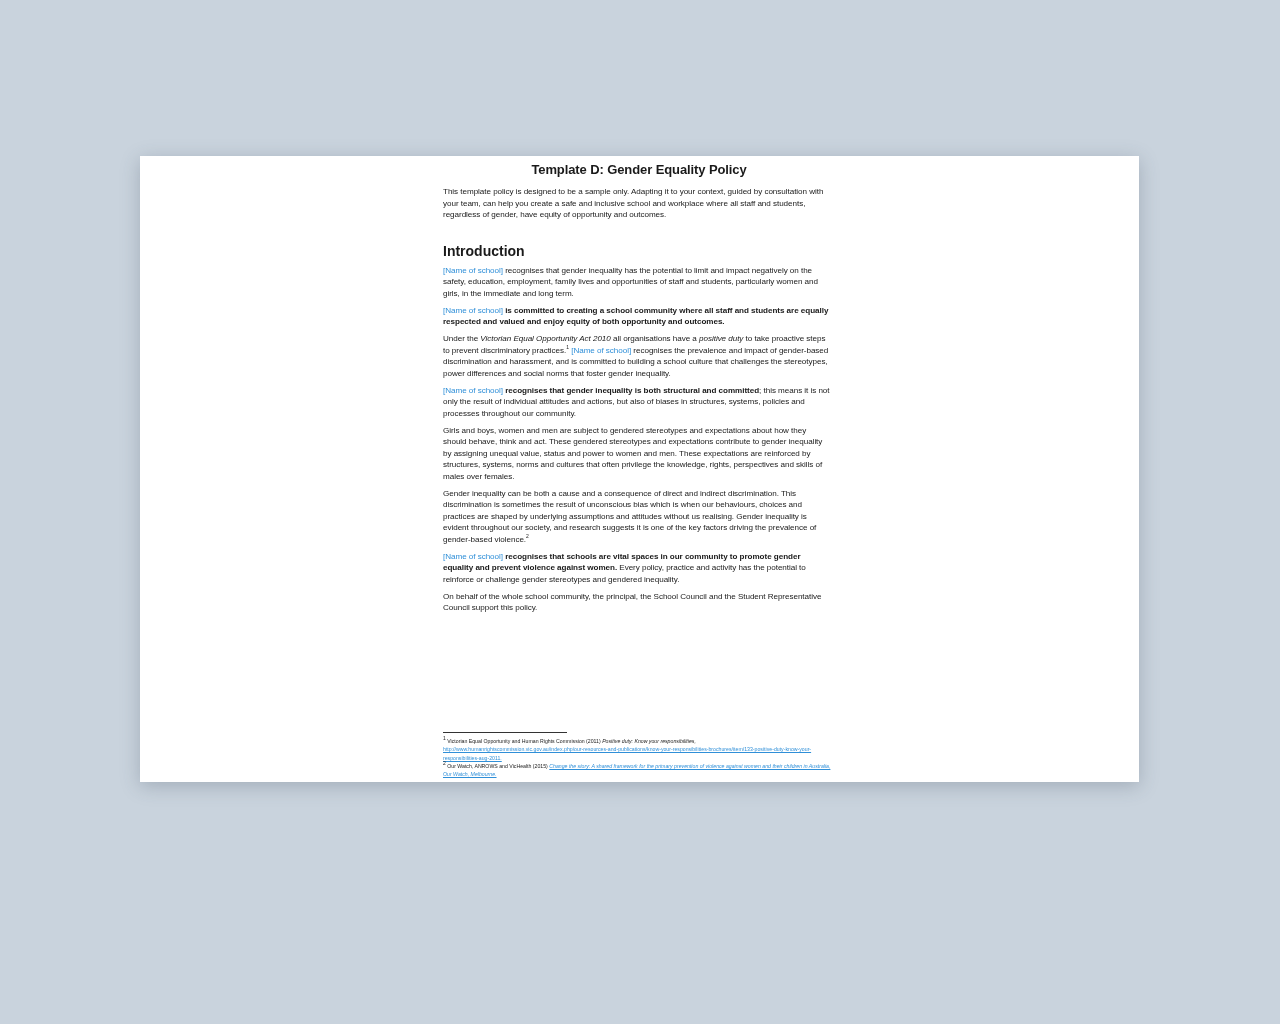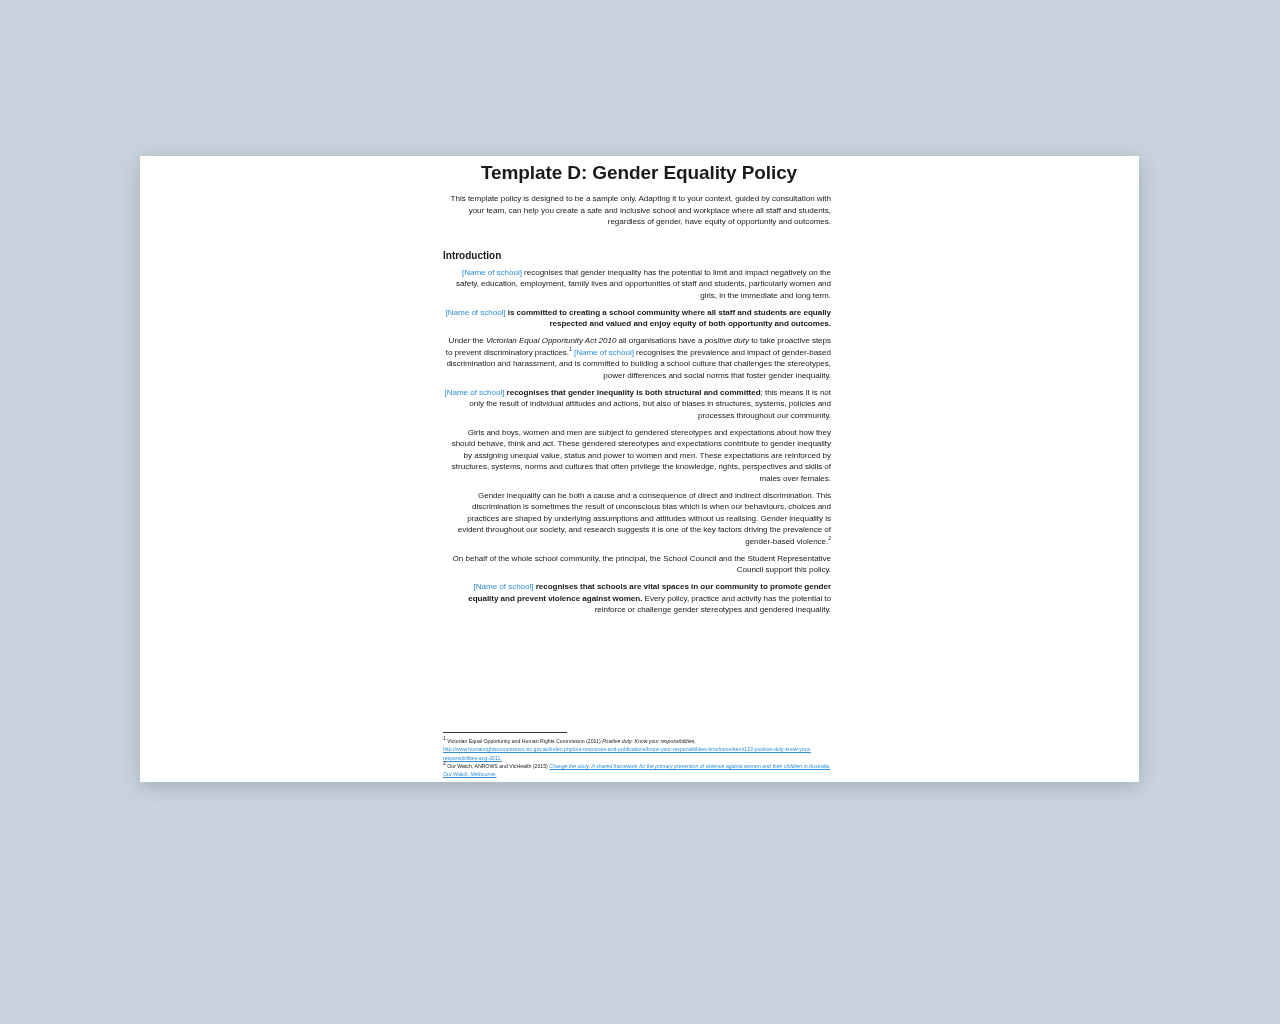--- a/index.html
+++ b/index.html
@@ -12,30 +12,29 @@
     .page {
       position:absolute; left:140px; top:156px; width:999px; height:626px;
       background:#ffffff;
       box-shadow: 0 4px 18px rgba(60,75,95,0.28);
     }
     .content {
       position:absolute; left:303px; top:0; width:388px;
       color:#1a1a1a;
     }
     .title {
-      text-align:center; font-weight:bold; font-size:19px;
+      text-align:center; font-weight:bold; font-size:13px;
       margin:6px 0 0 0; letter-spacing:-0.1px; width:392px;
     }
     .p {
       font-size:8.1px; line-height:11.5px; margin:0 0 5.5px 0;
       letter-spacing:-0.05px;
-      text-align:right;
     }
     .intro { margin-top:9px; }
-    .h { font-weight:bold; font-size:10px; margin:22px 0 6px 0; }
+    .h { font-weight:bold; font-size:14px; margin:22px 0 6px 0; }
     .ph { color:#2f8fd8; }
     .b { font-weight:bold; }
     .i { font-style:italic; }
     sup { font-size:5px; line-height:0; }
     .fn-rule {
       position:absolute; left:303px; top:576px; width:124px; height:1px; background:#333;
     }
     .footnotes {
       position:absolute; left:303px; top:581px; width:390px;
       font-size:5.2px; line-height:8.3px; color:#222;
@@ -58,23 +57,23 @@
     <p class="p"><span class="ph">[Name of school]</span><span class="b"> is committed to creating a school community where all staff and students are equally respected and valued and enjoy equity of both opportunity and outcomes.</span></p>
 
     <p class="p"><span>Under the </span><span class="i">Victorian Equal Opportunity Act 2010</span><span> all organisations have a </span><span class="i">positive duty</span><span> to take proactive steps to prevent discriminatory practices.</span><sup>1</sup> <span class="ph">[Name of school]</span><span> recognises the prevalence and impact of gender-based discrimination and harassment, and is committed to building a school culture that challenges the stereotypes, power differences and social norms that foster gender inequality.</span></p>
 
     <p class="p"><span class="ph">[Name of school]</span><span class="b"> recognises that gender inequality is both structural and committed</span><span>; this means it is not only the result of individual attitudes and actions, but also of biases in structures, systems, policies and processes throughout our community.</span></p>
 
     <p class="p">Girls and boys, women and men are subject to gendered stereotypes and expectations about how they should behave, think and act. These gendered stereotypes and expectations contribute to gender inequality by assigning unequal value, status and power to women and men. These expectations are reinforced by structures, systems, norms and cultures that often privilege the knowledge, rights, perspectives and skills of males over females.</p>
 
     <p class="p"><span>Gender inequality can be both a cause and a consequence of direct and indirect discrimination. This discrimination is sometimes the result of unconscious bias which is when our behaviours, choices and practices are shaped by underlying assumptions and attitudes without us realising. Gender inequality is evident throughout our society, and research suggests it is one of the key factors driving the prevalence of gender-based violence.</span><sup>2</sup></p>
 
+    <p class="p"><span class="ph">[Name of school]</span><span class="b"> recognises that schools are vital spaces in our community to promote gender equality and prevent violence against women.</span><span> Every policy, practice and activity has the potential to reinforce or challenge gender stereotypes and gendered inequality.</span></p>
+
     <p class="p">On behalf of the whole school community, the principal, the School Council and the Student Representative Council support this policy.</p>
-
-    <p class="p"><span class="ph">[Name of school]</span><span class="b"> recognises that schools are vital spaces in our community to promote gender equality and prevent violence against women.</span><span> Every policy, practice and activity has the potential to reinforce or challenge gender stereotypes and gendered inequality.</span></p>
   </div>
 
   <div class="fn-rule"></div>
 
   <div class="footnotes">
     <div><sup>1</sup><span> Victorian Equal Opportunity and Human Rights Commission (2011) </span><span class="i">Positive duty: Know your responsibilities,</span><br><span class="link">http://www.humanrightscommission.vic.gov.au/index.php/our-resources-and-publications/know-your-responsibilities-brochures/item/133-positive-duty-know-your-responsibilities-aug-2011.</span></div>
     <div><sup>2</sup><span> Our Watch, ANROWS and VicHealth (2015) </span><span class="link i">Change the story: A shared framework for the primary prevention of violence against women and their children in Australia, Our Watch, Melbourne.</span></div>
   </div>
 </div>
 

